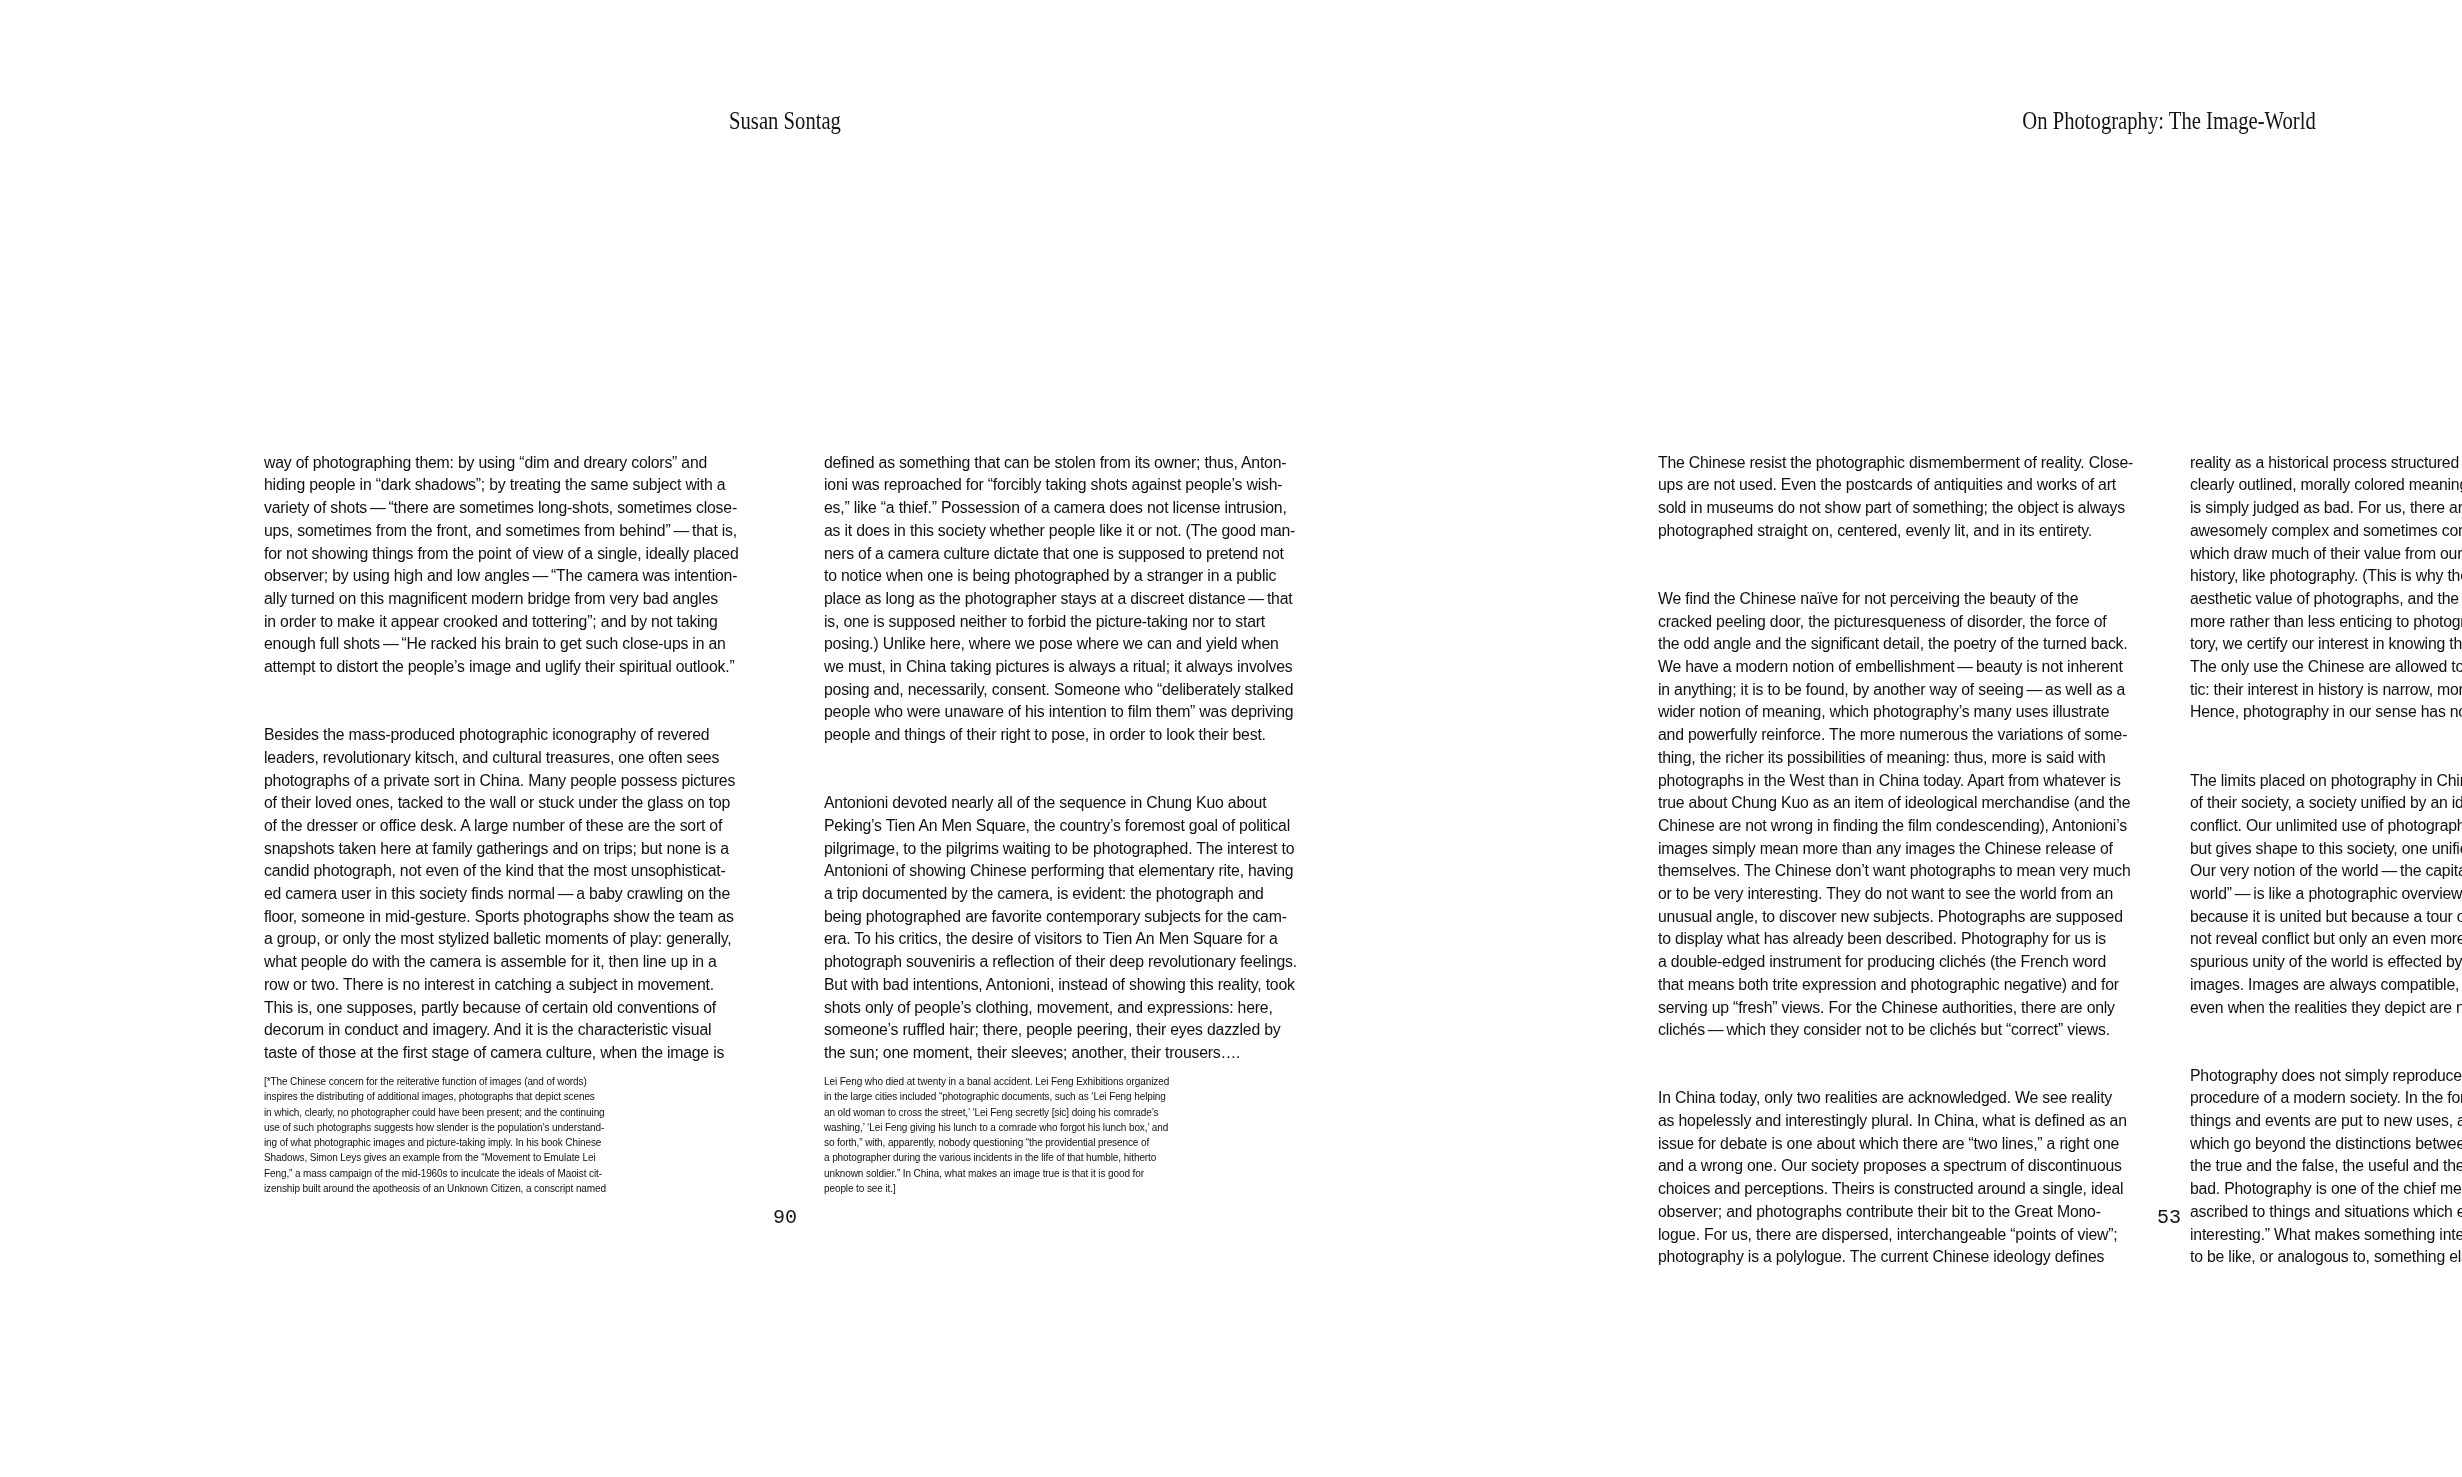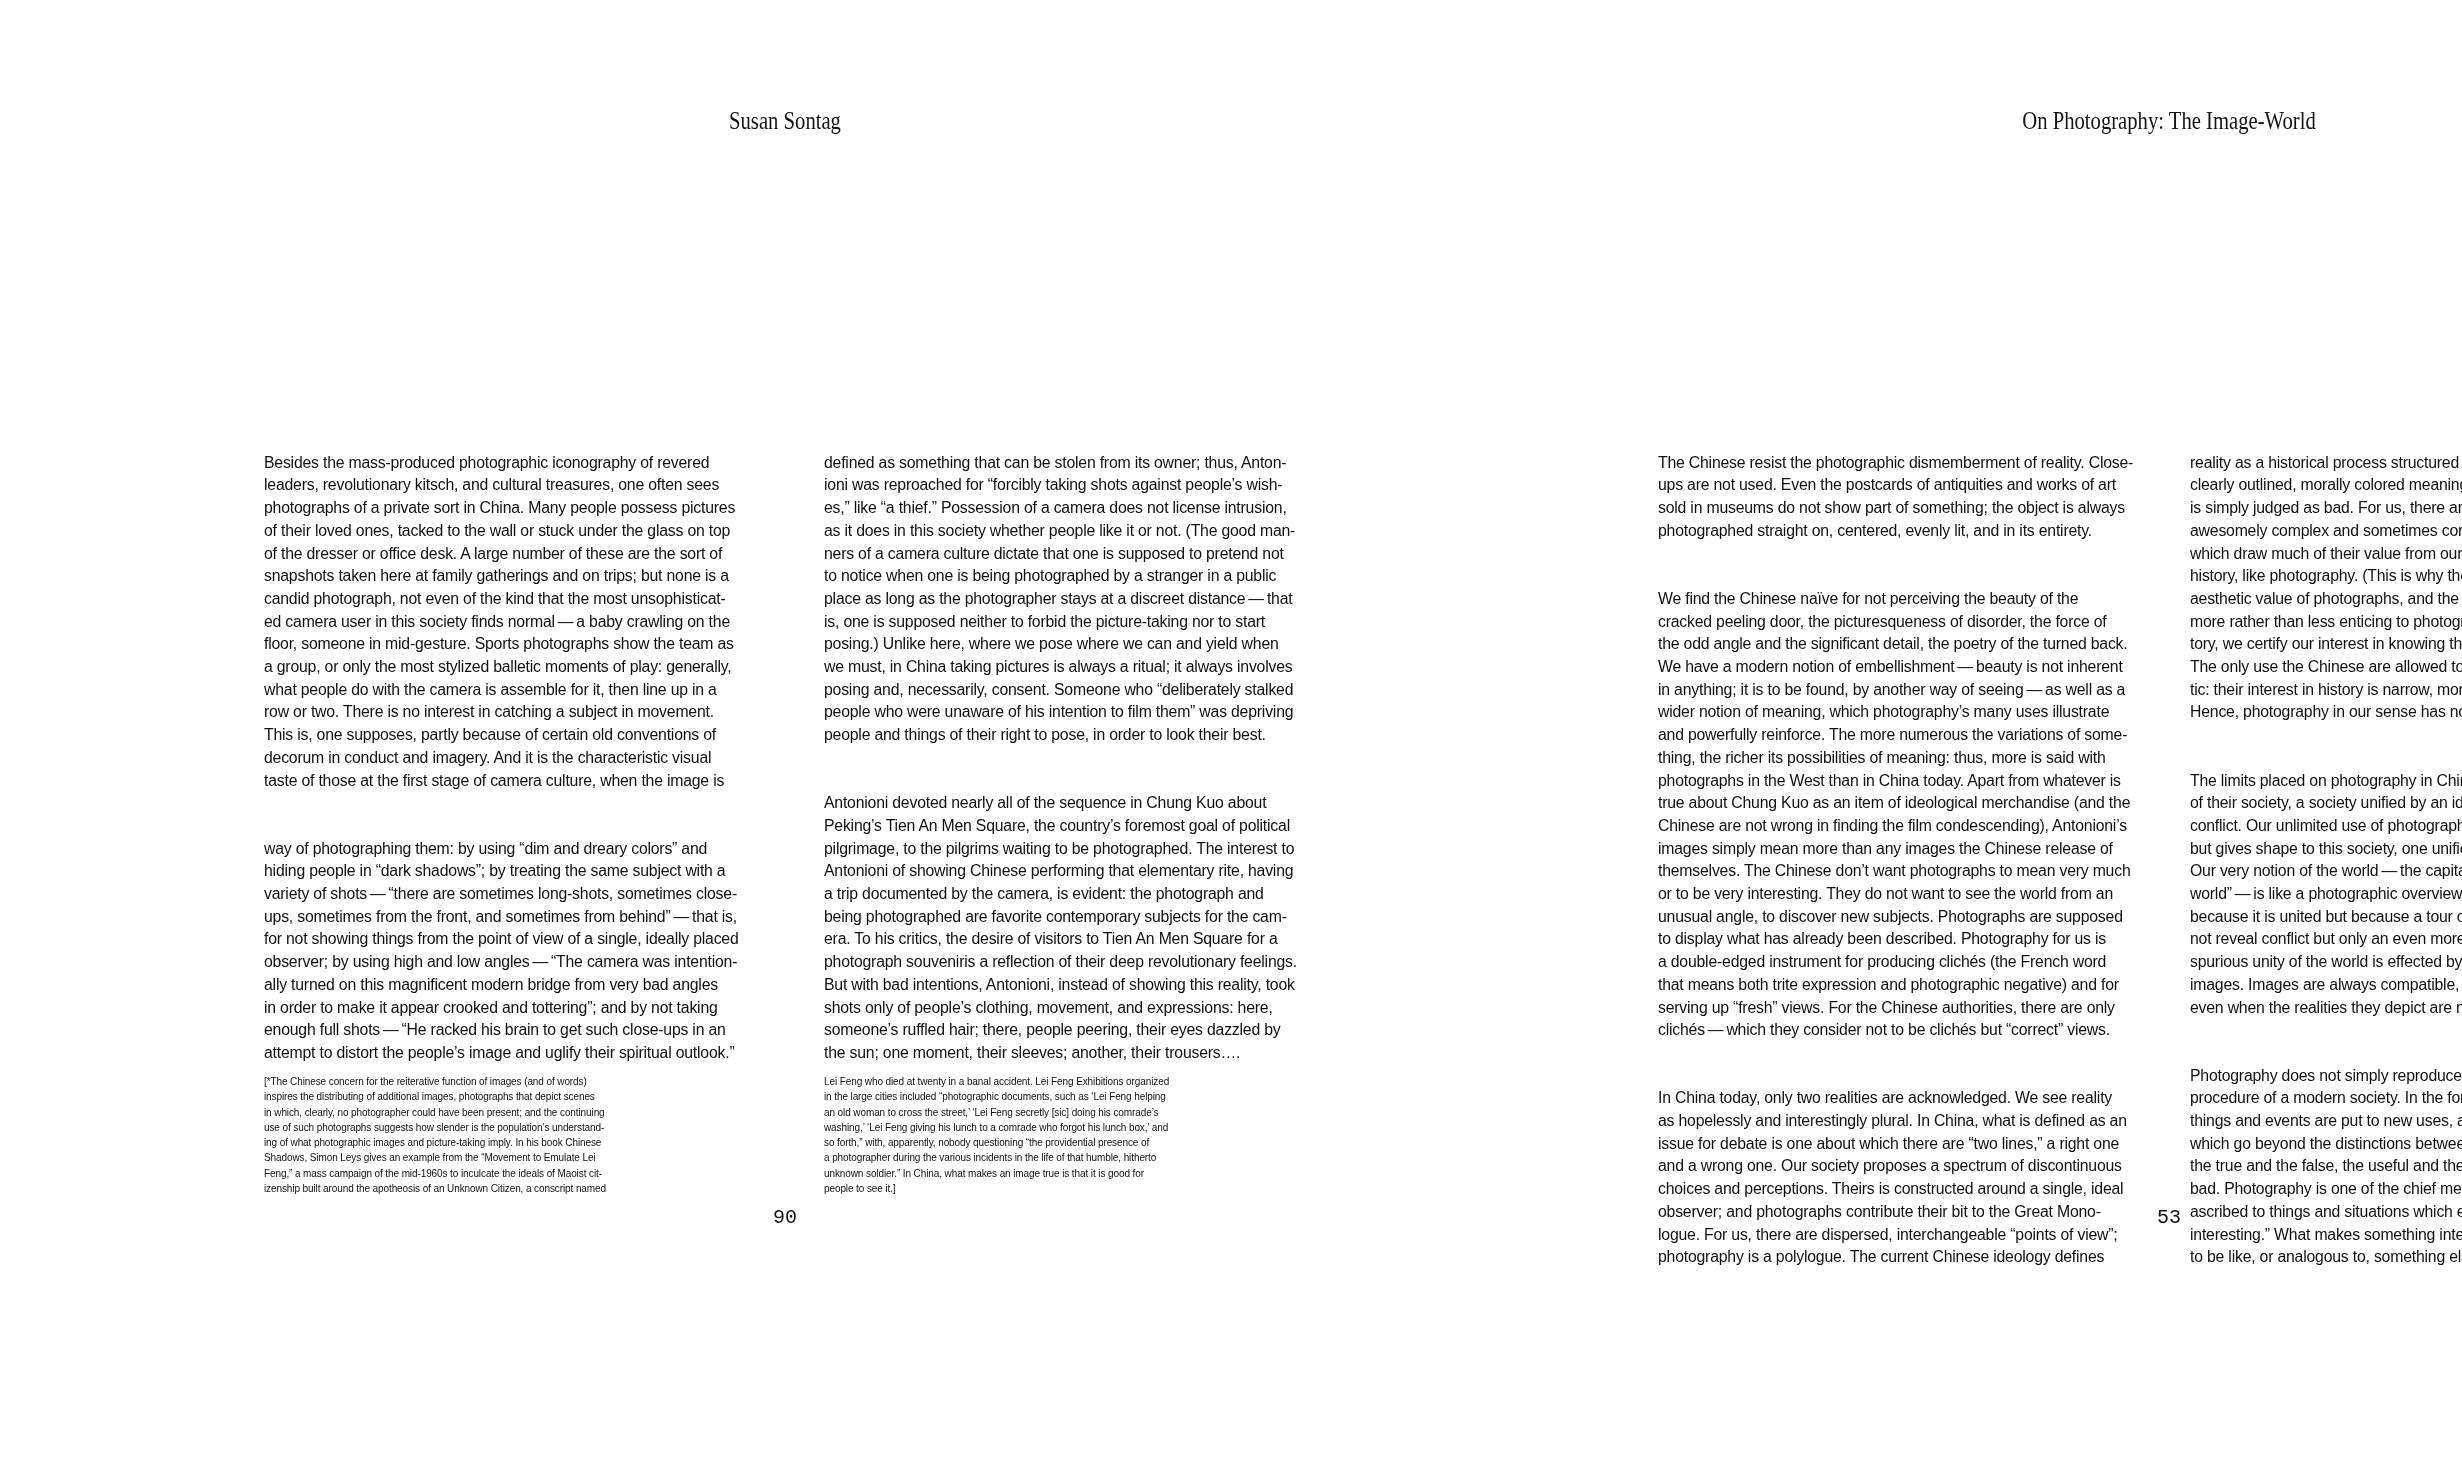--- a/index.html
+++ b/index.html
@@ -78,45 +78,45 @@
 </style>
 </head>
 <body>
 
 <main>
 
   <section class="page" id="left-page">
     <div class="running-header">Susan Sontag</div>
 
     <div class="column body-text" id="col-1">
+      <p class="para">way of photographing them: by using “dim and dreary colors” and
+hiding people in “dark shadows”; by treating the same subject with a
+variety of shots — “there are sometimes long-shots, sometimes close-
+ups, sometimes from the front, and sometimes from behind” — that is,
+for not showing things from the point of view of a single, ideally placed
+observer; by using high and low angles — “The camera was intention-
+ally turned on this magnificent modern bridge from very bad angles
+in order to make it appear crooked and tottering”; and by not taking
+enough full shots — “He racked his brain to get such close-ups in an
+attempt to distort the people’s image and uglify their spiritual outlook.”</p>
       <p class="para">Besides the mass-produced photographic iconography of revered
 leaders, revolutionary kitsch, and cultural treasures, one often sees
 photographs of a private sort in China. Many people possess pictures
 of their loved ones, tacked to the wall or stuck under the glass on top
 of the dresser or office desk. A large number of these are the sort of
 snapshots taken here at family gatherings and on trips; but none is a
 candid photograph, not even of the kind that the most unsophisticat-
 ed camera user in this society finds normal — a baby crawling on the
 floor, someone in mid-gesture. Sports photographs show the team as
 a group, or only the most stylized balletic moments of play: generally,
 what people do with the camera is assemble for it, then line up in a
 row or two. There is no interest in catching a subject in movement.
 This is, one supposes, partly because of certain old conventions of
 decorum in conduct and imagery. And it is the characteristic visual
 taste of those at the first stage of camera culture, when the image is</p>
-      <p class="para">way of photographing them: by using “dim and dreary colors” and
-hiding people in “dark shadows”; by treating the same subject with a
-variety of shots — “there are sometimes long-shots, sometimes close-
-ups, sometimes from the front, and sometimes from behind” — that is,
-for not showing things from the point of view of a single, ideally placed
-observer; by using high and low angles — “The camera was intention-
-ally turned on this magnificent modern bridge from very bad angles
-in order to make it appear crooked and tottering”; and by not taking
-enough full shots — “He racked his brain to get such close-ups in an
-attempt to distort the people’s image and uglify their spiritual outlook.”</p>
     </div>
 
     <div class="footnote" id="footnote-1">[*The Chinese concern for the reiterative function of images (and of words)
 inspires the distributing of additional images, photographs that depict scenes
 in which, clearly, no photographer could have been present; and the continuing
 use of such photographs suggests how slender is the population’s understand-
 ing of what photographic images and picture-taking imply. In his book Chinese
 Shadows, Simon Leys gives an example from the “Movement to Emulate Lei
 Feng,” a mass campaign of the mid-1960s to inculcate the ideals of Maoist cit-
 izenship built around the apotheosis of an Unknown Citizen, a conscript named</div>

